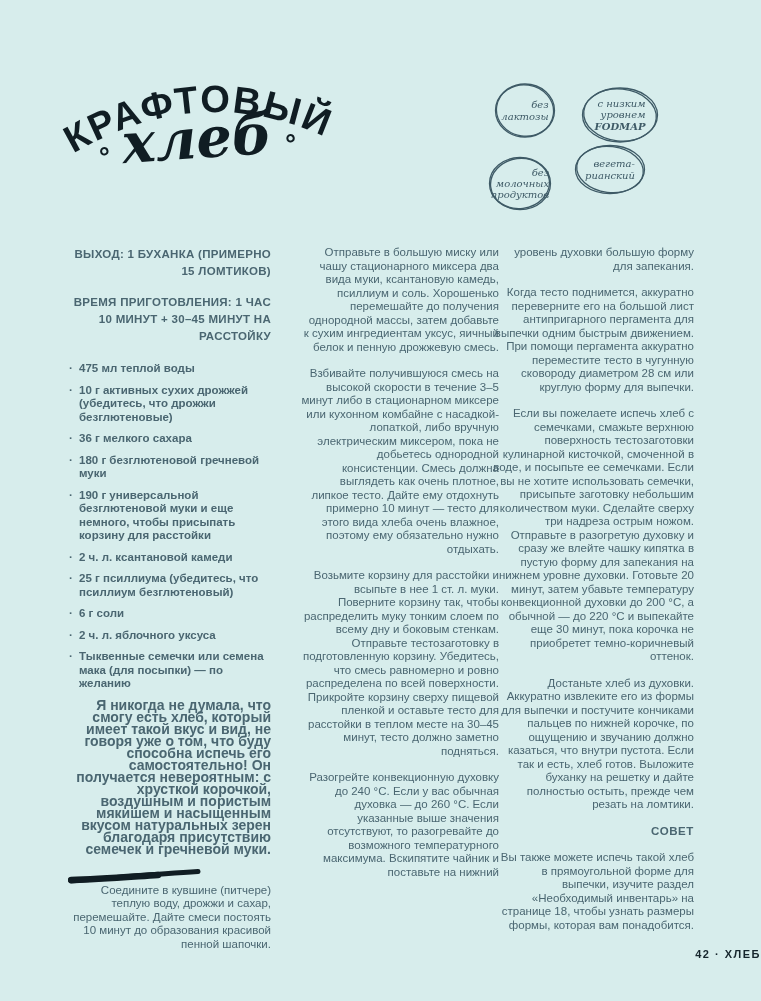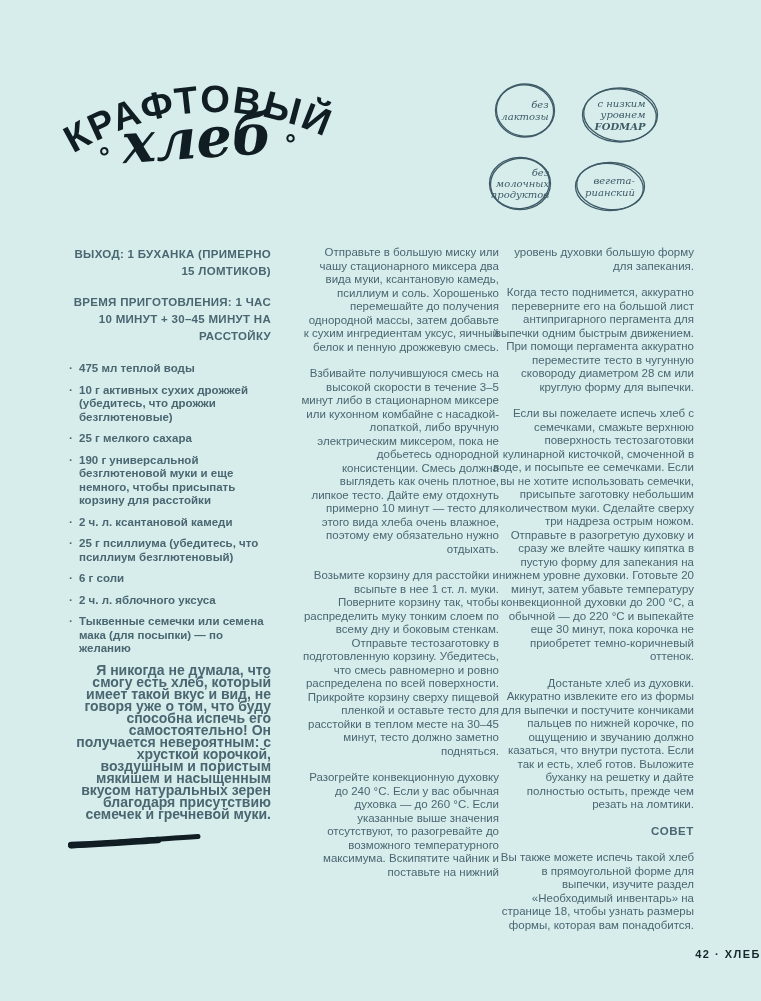--- a/index.html
+++ b/index.html
@@ -35,21 +35,21 @@
   .badge svg { position:absolute; inset:0; width:100%; height:100%; }
   .badge svg ellipse { fill:none; stroke:#3e5a66; stroke-width:1.3px; }
   .badge-label {
     position:relative; text-align:right;
     font-family:"DejaVu Serif","Liberation Serif",serif; font-style:italic;
     font-size:10px; line-height:1.12; color:#3e5a66; white-space:nowrap;
   }
   .badge1 { left:12px; top:12px;  width:62px; height:57px; }
   .badge2 { left:99px; top:16px;  width:78px; height:58px; }
   .badge3 { left:6px;  top:86px;  width:64px; height:55px; }
-  .badge4 { left:92px; top:91px;  width:72px; height:51px; }
+  .badge4 { left:92px; top:74px;  width:72px; height:51px; }
   
   .col { position:absolute; top:246px; font-size:11.5px; line-height:13.5px; }
   .col-left   { left:68px;  width:203px; }
   .col-middle { left:271px; width:198px;margin-left:30px; }
   .col-right  { left:492px; width:202px; }
   .meta-header {
     font-weight:bold; font-size:11.5px; line-height:1.5; letter-spacing:0.3px;
     color:#16282f; margin:0 0 11px;
   }
   .ingredients { list-style:none; margin:17px 0 0; padding:0; }
@@ -148,36 +148,38 @@
 
   </div>
 
   <div class="col col-left">
     <p class="meta-header">ВЫХОД: 1 БУХАНКА (ПРИМЕРНО 15 ЛОМТИКОВ)</p>
     <p class="meta-header" style="margin-bottom:0">ВРЕМЯ ПРИГОТОВЛЕНИЯ: 1 ЧАС 10 МИНУТ + 30–45 МИНУТ НА РАССТОЙКУ</p>
 
     <ul class="ingredients">
       <li>475 мл теплой воды</li>
       <li>10 г активных сухих дрожжей (убедитесь, что дрожжи безглютеновые)</li>
-      <li>25 г мелкого сахара</li>
+      <li>36 г мелкого сахара</li>
+      <li>180 г безглютеновой гречневой муки</li>
       <li>190 г универсальной безглютеновой муки и еще немного, чтобы присыпать корзину для расстойки</li>
       <li>2 ч. л. ксантановой камеди</li>
       <li>25 г псиллиума (убедитесь, что псиллиум безглютеновый)</li>
       <li>6 г соли</li>
       <li>2 ч. л. яблочного уксуса</li>
       <li>Тыквенные семечки или семена мака (для посыпки) — по желанию</li>
     </ul>
 
     <p class="recipe-note">Я никогда не думала, что смогу есть хлеб, который имеет такой вкус и вид, не говоря уже о том, что буду способна испечь его самостоятельно! Он получается невероятным: с хрусткой корочкой, воздушным и пористым мякишем и насыщенным вкусом натуральных зерен благодаря присутствию семечек и гречневой муки.</p>
 
     <svg class="note-underline" width="134" height="16" viewBox="0 0 134 16" aria-hidden="true">
       <path d="M3,13 C35,11 85,6 130,3.5" fill="none" stroke="#101d23" stroke-width="5" stroke-linecap="round"></path>
       <path d="M3,12 C30,11.5 60,9 90,7" fill="none" stroke="#101d23" stroke-width="6.5" stroke-linecap="round"></path>
     </svg>
 
+    <p class="first-step">Соедините в кувшине (питчере) теплую воду, дрожжи и сахар, перемешайте. Дайте смеси постоять 10 минут до образования красивой пенной шапочки.</p>
   </div>
 
   <div class="col col-middle">
     <p>Отправьте в большую миску или чашу стационарного миксера два вида муки, ксантановую камедь, псиллиум и соль. Хорошенько перемешайте до получения однородной массы, затем добавьте к сухим ингредиентам уксус, яичный белок и пенную дрожжевую смесь.</p>
     <p>Взбивайте получившуюся смесь на высокой скорости в течение 3–5 минут либо в стационарном миксере или кухонном комбайне с насадкой-лопаткой, либо вручную электрическим миксером, пока не добьетесь однородной консистенции. Смесь должна выглядеть как очень плотное, липкое тесто. Дайте ему отдохнуть примерно 10 минут — тесто для этого вида хлеба очень влажное, поэтому ему обязательно нужно отдыхать.</p>
     <p>Возьмите корзину для расстойки и всыпьте в нее 1 ст. л. муки. Поверните корзину так, чтобы распределить муку тонким слоем по всему дну и боковым стенкам. Отправьте тестозаготовку в подготовленную корзину. Убедитесь, что смесь равномерно и ровно распределена по всей поверхности. Прикройте корзину сверху пищевой пленкой и оставьте тесто для расстойки в теплом месте на 30–45 минут, тесто должно заметно подняться.</p>
     <p>Разогрейте конвекционную духовку до 240 °C. Если у вас обычная духовка — до 260 °C. Если указанные выше значения отсутствуют, то разогревайте до возможного температурного максимума. Вскипятите чайник и поставьте на нижний</p>
   </div>
 
   <div class="col col-right">

